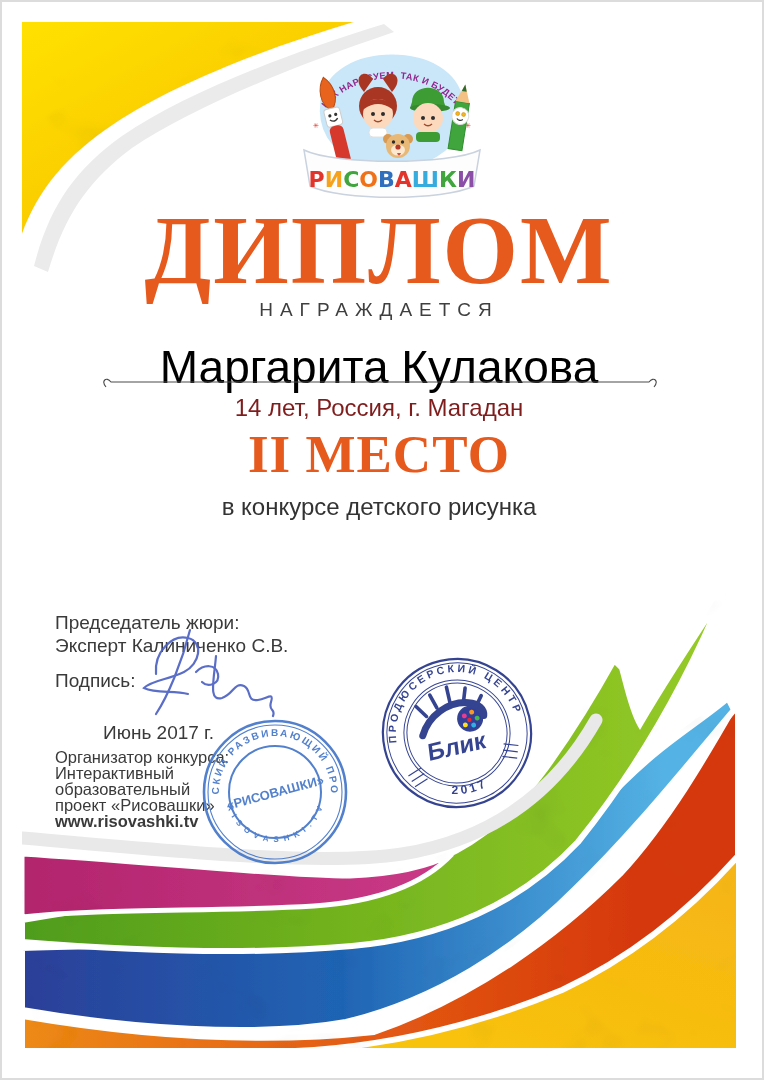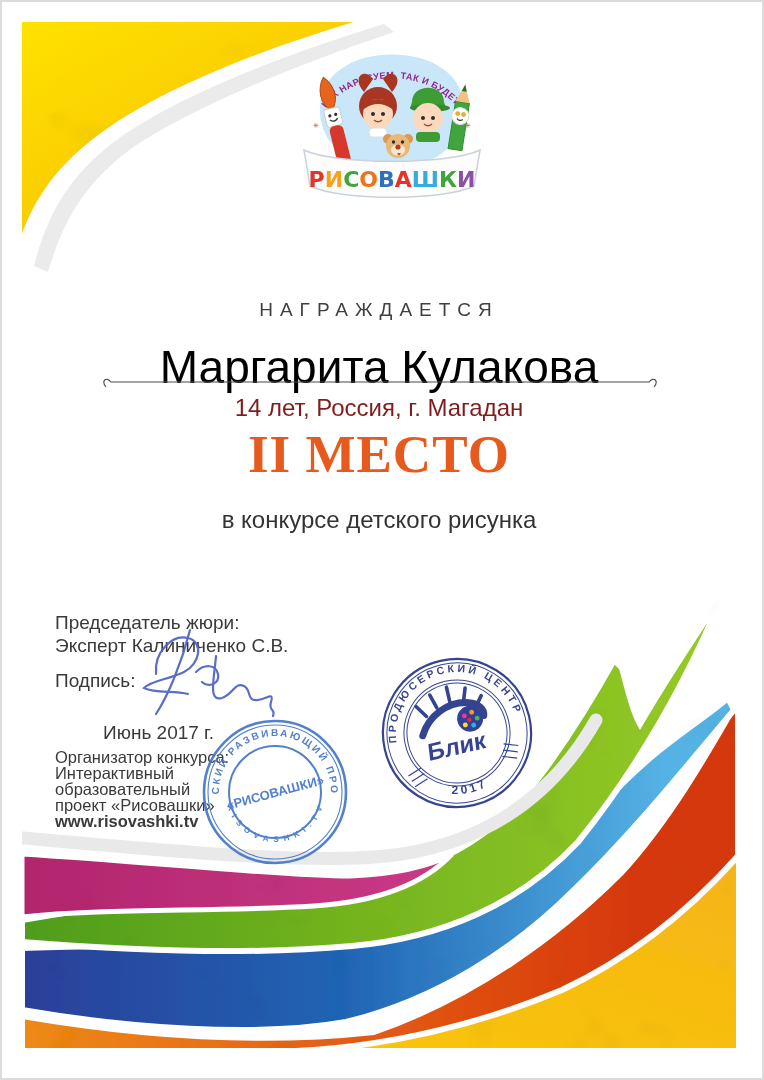--- a/index.html
+++ b/index.html
@@ -16,21 +16,21 @@
     top:183px;font-family:"Liberation Serif",serif;font-weight:bold;
     font-size:97px;line-height:0.95;color:#e65a1e;letter-spacing:2px;
   }
   .subtitle{top:277px;font-size:19px;letter-spacing:7px;color:#3f3f3f;}
   .name{top:306px;font-size:46px;color:#000000;margin-top:12px;}
   .details{top:372px;font-size:24px;color:#7f1d1d;}
   .place{
     top:402px;font-family:"Liberation Serif",serif;font-weight:bold;
     font-size:53px;color:#e65a1e;letter-spacing:1px;
   }
-  .contest{top:484px;font-size:24px;color:#333;}
+  .contest{top:471px;font-size:24px;color:#333;}
   .fields{top:503px;font-size:22px;line-height:25px;color:#3a3a3a;}
   .fields b{font-weight:bold;}
   .leftcol{left:33px;color:#3a3a3a;}
   .jury{top:589px;font-size:19px;line-height:23px;}
   .signlabel{top:648px;font-size:19px;}
   .date{top:700px;font-size:19px;margin-left:48px;}
   .org{top:727px;font-size:16.5px;line-height:16px;}
   .org .site{font-weight:bold;}
   .sig{left:72px;top:600px;}
   .stamp1{left:171px;top:688px;opacity:.93;}
@@ -164,20 +164,21 @@
         <circle cx="-4.5" cy="-4" r="1.7" fill="#2d2d2d"></circle>
           <circle cx="4.5" cy="-4" r="1.7" fill="#2d2d2d"></circle>
         <path d="M-1,7 q2,5 4,0" fill="#d05048"></path>
       </g>
 
       <text x="98" y="141" text-anchor="middle" font-size="22" font-weight="bold" font-family="DejaVu Sans, sans-serif">
         <tspan fill="#e3342b">Р</tspan><tspan fill="#f6a21c">И</tspan><tspan fill="#3fa53c">С</tspan><tspan fill="#f07218">О</tspan><tspan fill="#2f6fbe">В</tspan><tspan fill="#e3342b">А</tspan><tspan fill="#35abde">Ш</tspan><tspan fill="#3fa53c">К</tspan><tspan fill="#8c4fa8">И</tspan>
       </text>
     </svg>
 
+    <div class="abs ctr title">ДИПЛОМ</div>
     <div class="abs ctr subtitle">НАГРАЖДАЕТСЯ</div>
     <div class="abs ctr name">Маргарита Кулакова</div>
 
     <svg class="abs" style="left:78px;top:354px;" width="560" height="14">
       <path d="M6,11 C1,5 6,0 11,6 L549,6 C554,0 559,5 554,11" fill="none" stroke="#4a4a4a" stroke-width="1.1"></path>
     </svg>
 
     <div class="abs ctr details">14 лет, Россия, г. Магадан</div>
     <div class="abs ctr place">II МЕСТО</div>
     <div class="abs ctr contest">в конкурсе детского рисунка</div>

